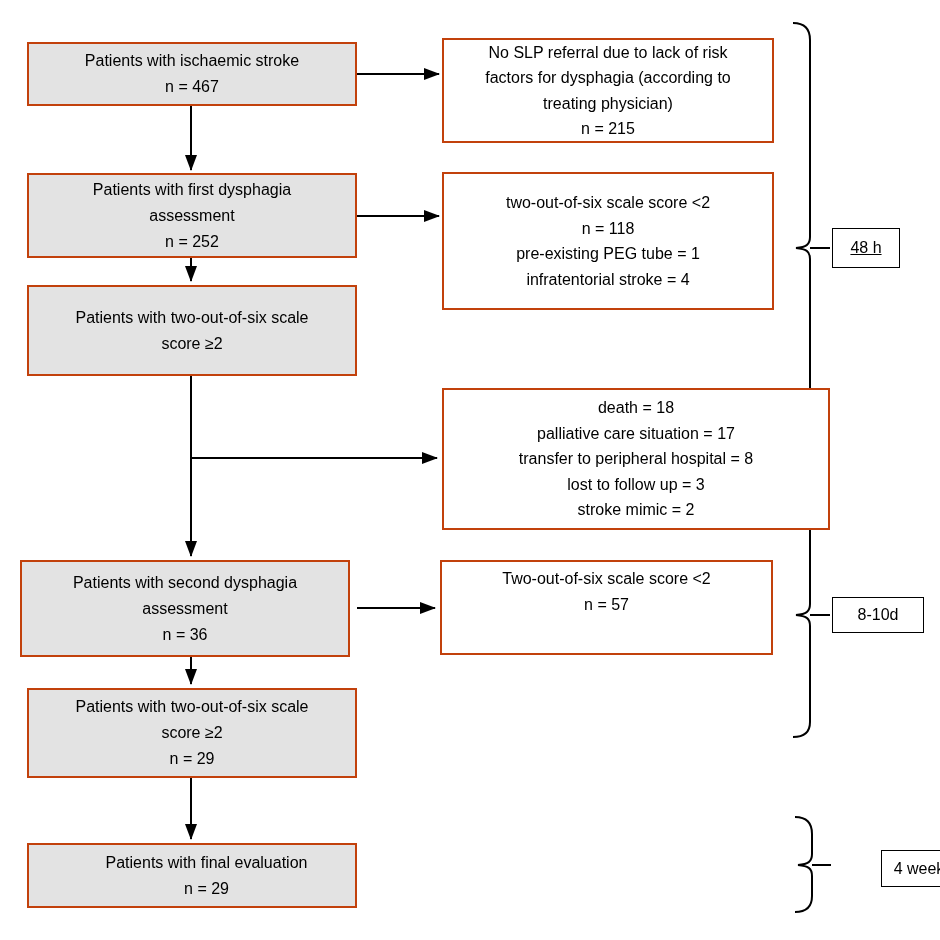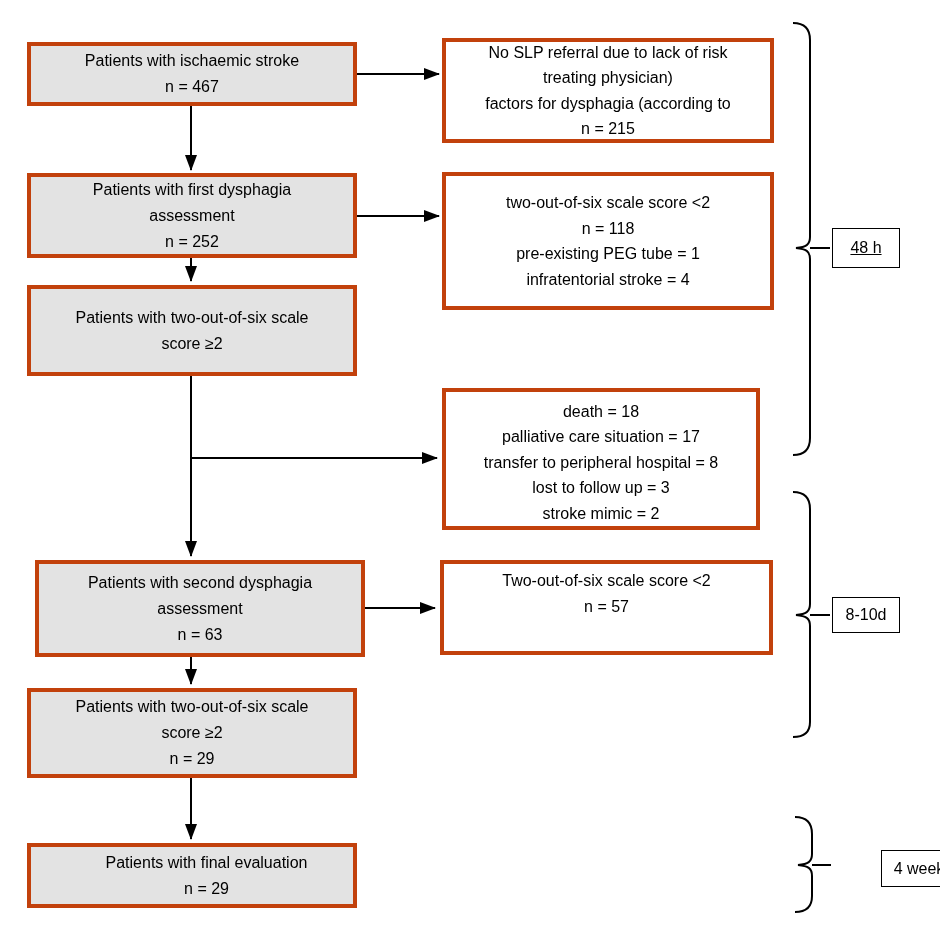--- a/index.html
+++ b/index.html
@@ -12,21 +12,21 @@
     color: #000000;
     overflow: hidden;
   }
   .overlay {
     position: absolute;
     left: 0; top: 0;
   }
   .box {
     position: absolute;
     box-sizing: border-box;
-    border: 4px solid #c2410c;
+    border: 2px solid #c2410c;
     display: flex;
     flex-direction: column;
     justify-content: center;
     align-items: center;
     text-align: center;
     font-size: 16px;
     line-height: 26px;
   }
   .box.main { background: #e3e3e3; }
   .box.side { background: #ffffff; line-height: 25.5px; }
@@ -84,69 +84,69 @@
     <div class="tline">Patients with first dysphagia</div>
     <div class="tline">assessment</div>
     <div class="tline">n = 252</div>
   </div>
 
   <div class="box main" style="left:27px; top:285px; width:330px; height:91px;">
     <div class="tline">Patients with two-out-of-six scale</div>
     <div class="tline">score ≥2</div>
   </div>
 
-  <div class="box main" style="left:35px; top:560px; width:330px; height:97px;">
+  <div class="box main" style="left:20px; top:560px; width:330px; height:97px;">
     <div class="tline">Patients with second dysphagia</div>
     <div class="tline">assessment</div>
-    <div class="tline">n = 63</div>
+    <div class="tline">n = 36</div>
   </div>
 
   <div class="box main" style="left:27px; top:688px; width:330px; height:90px;">
     <div class="tline">Patients with two-out-of-six scale</div>
     <div class="tline">score ≥2</div>
     <div class="tline">n = 29</div>
   </div>
 
   <div class="box main" style="left:27px; top:843px; width:330px; height:65px;padding-left:29px;">
     <div class="tline">Patients with final evaluation</div>
     <div class="tline">n = 29</div>
   </div>
 
   <div class="box side" style="left:442px; top:38px; width:332px; height:105px;">
     <div class="tline">No SLP referral due to lack of risk</div>
+    <div class="tline">factors for dysphagia (according to</div>
     <div class="tline">treating physician)</div>
-    <div class="tline">factors for dysphagia (according to</div>
     <div class="tline">n = 215</div>
   </div>
 
   <div class="box side" style="left:442px; top:172px; width:332px; height:138px;">
     <div class="tline">two-out-of-six scale score &lt;2</div>
     <div class="tline">n = 118</div>
     <div class="tline">pre-existing PEG tube = 1</div>
     <div class="tline">infratentorial stroke = 4</div>
   </div>
 
-  <div class="box side" style="left:442px; top:388px; width:318px; height:142px;justify-content:flex-end;">
+  <div class="box side" style="left:442px; top:388px; width:388px; height:142px;">
     <div class="tline">death = 18</div>
     <div class="tline">palliative care situation = 17</div>
     <div class="tline">transfer to peripheral hospital = 8</div>
     <div class="tline">lost to follow up = 3</div>
     <div class="tline">stroke mimic = 2</div>
   </div>
 
   <div class="box side top-align" style="left:440px; top:560px; width:333px; height:95px;">
     <div class="tline">Two-out-of-six scale score &lt;2</div>
     <div class="tline">n = 57</div>
   </div>
 
   <div class="timebox" style="left:832px; top:228px; width:68px; height:40px;text-decoration:underline;">
     <span>48 h</span>
   </div>
 
-  <div class="timebox" style="left:832px; top:597px; width:68px; height:36px;">
+  <div class="timebox" style="left:832px; top:597px; width:92px; height:36px;">
     <span>8-10d</span>
   </div>
 
   <div class="timebox" style="left:833px; top:850px; width:84px; height:37px;margin-left:48px;">
     <span>4 weeks</span>
   </div>
 
 </div>
 
 </body></html>

